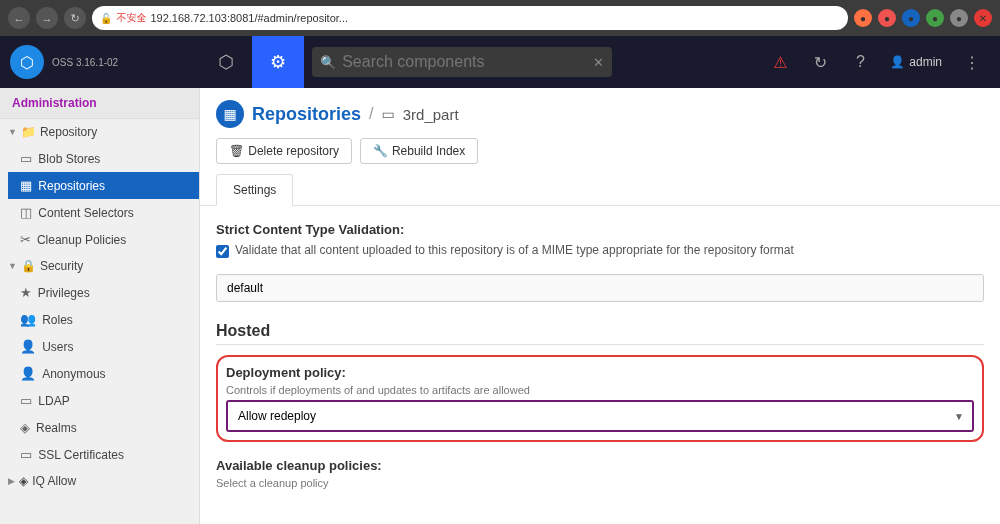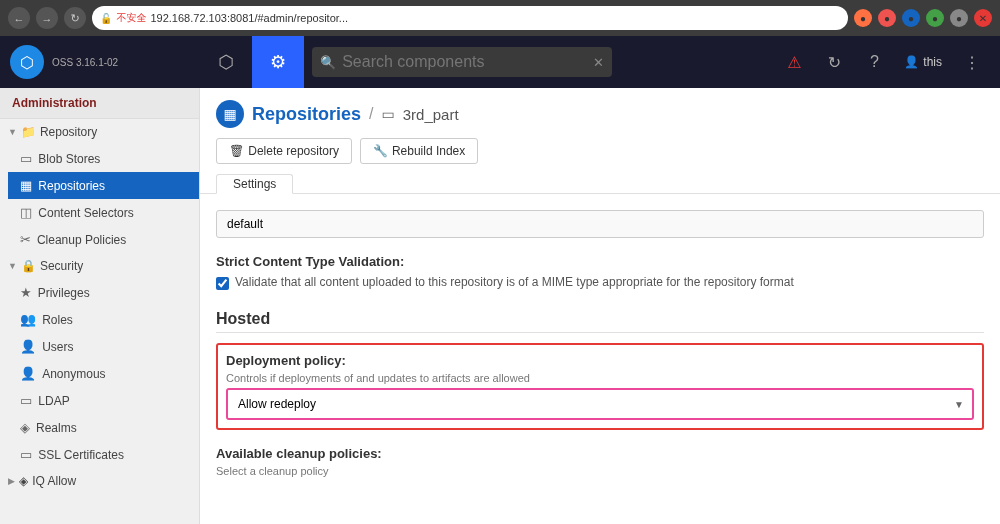--- a/index.html
+++ b/index.html
@@ -142,21 +142,21 @@
       width: 200px;
       background: #f0f0f0;
       border-right: 1px solid #ddd;
       overflow-y: auto;
       flex-shrink: 0;
     }
     .sidebar-admin-header {
       padding: 8px 12px;
       font-weight: bold;
       font-size: 12px;
-      color: #7f1d1d;
+      color: #a21caf;
       background: #e8e8e8;
       border-bottom: 1px solid #ddd;
     }
     .sidebar-item {
       display: flex;
       align-items: center;
       padding: 6px 12px;
       cursor: pointer;
       gap: 6px;
       font-size: 12px;
@@ -241,21 +241,21 @@
       border-radius: 3px;
       cursor: pointer;
       font-size: 12px;
       color: #333;
     }
     .tab-bar {
       display: flex;
       border-bottom: none;
     }
     .tab {
-      padding: 2px 16px;
+      padding: 8px 16px;
       cursor: pointer;
       font-size: 12px;
       color: #555;
       border: 1px solid #ddd;
       border-bottom: none;
       background: #f5f5f5;
       margin-right: 2px;
       border-radius: 3px 3px 0 0;
     }
     .tab.active {
@@ -313,21 +313,21 @@
       color: #333;
       margin-bottom: 4px;
     }
     .field-hint {
       font-size: 11px;
       color: #777;
       margin-bottom: 4px;
     }
     .select-wrapper {
       position: relative;
-      border: 2px solid #ec4899;
+      border: 2px solid #701a75;
       border-radius: 3px;
     }
     .select-wrapper select {
       width: 100%;
       padding: 7px 28px 7px 10px;
       border: none;
       border-radius: 2px;
       font-size: 12px;
       background: white;
       appearance: none;
@@ -338,21 +338,21 @@
       position: absolute;
       right: 8px;
       top: 50%;
       transform: translateY(-50%);
       pointer-events: none;
       color: #666;
       font-size: 10px;
     }
     .deployment-policy-box {
       border: 2px solid #e53935;
-      border-radius: 3px;
+      border-radius: 12px;
       padding: 8px;
       margin-bottom: 16px;
     }
     .cleanup-policy-section { margin-bottom: 16px; }
   </style>
 </head>
 <body>
 
 <div class="browser-bar">
   <div class="browser-nav-btn">←</div>
@@ -388,21 +388,21 @@
     <span style="color:#888;">🔍</span>
     <input type="text" placeholder="Search components" style="">
     <span style="color:#888;cursor:pointer;">✕</span>
   </div>
   <div class="header-right">
     <div class="header-right-icon red">⚠</div>
     <div class="header-right-icon">↻</div>
     <div class="header-right-icon">?</div>
     <div class="user-section">
       <span>👤</span>
-      <span>this</span>
+      <span>admin</span>
     </div>
     <div class="header-right-icon">⋮</div>
   </div>
 </div>
 
 <div class="main-layout">
 
   <div class="sidebar">
     <div class="sidebar-admin-header">Administration</div>
 
@@ -499,29 +499,29 @@
       <div class="tab-bar">
         <div class="tab active">
           <span>Settings</span>
         </div>
       </div>
     </div>
 
     <div class="content-body">
 
       <div class="field-group">
-        <input type="text" class="field-input" value="default" style="">
-      </div>
-
-      <div class="field-group">
         <div class="section-title">Strict Content Type Validation:</div>
         <div class="checkbox-row">
           <input type="checkbox" checked="" style="">
           <span>Validate that all content uploaded to this repository is of a MIME type appropriate for the repository format</span>
         </div>
+      </div>
+
+      <div class="field-group">
+        <input type="text" class="field-input" value="default" style="">
       </div>
 
       <div class="section-heading">Hosted</div>
 
       <div class="deployment-policy-box">
         <div class="subsection-title">Deployment policy:</div>
         <div class="field-hint">Controls if deployments of and updates to artifacts are allowed</div>
         <div class="select-wrapper">
           <select>
             <option>Allow redeploy</option>

